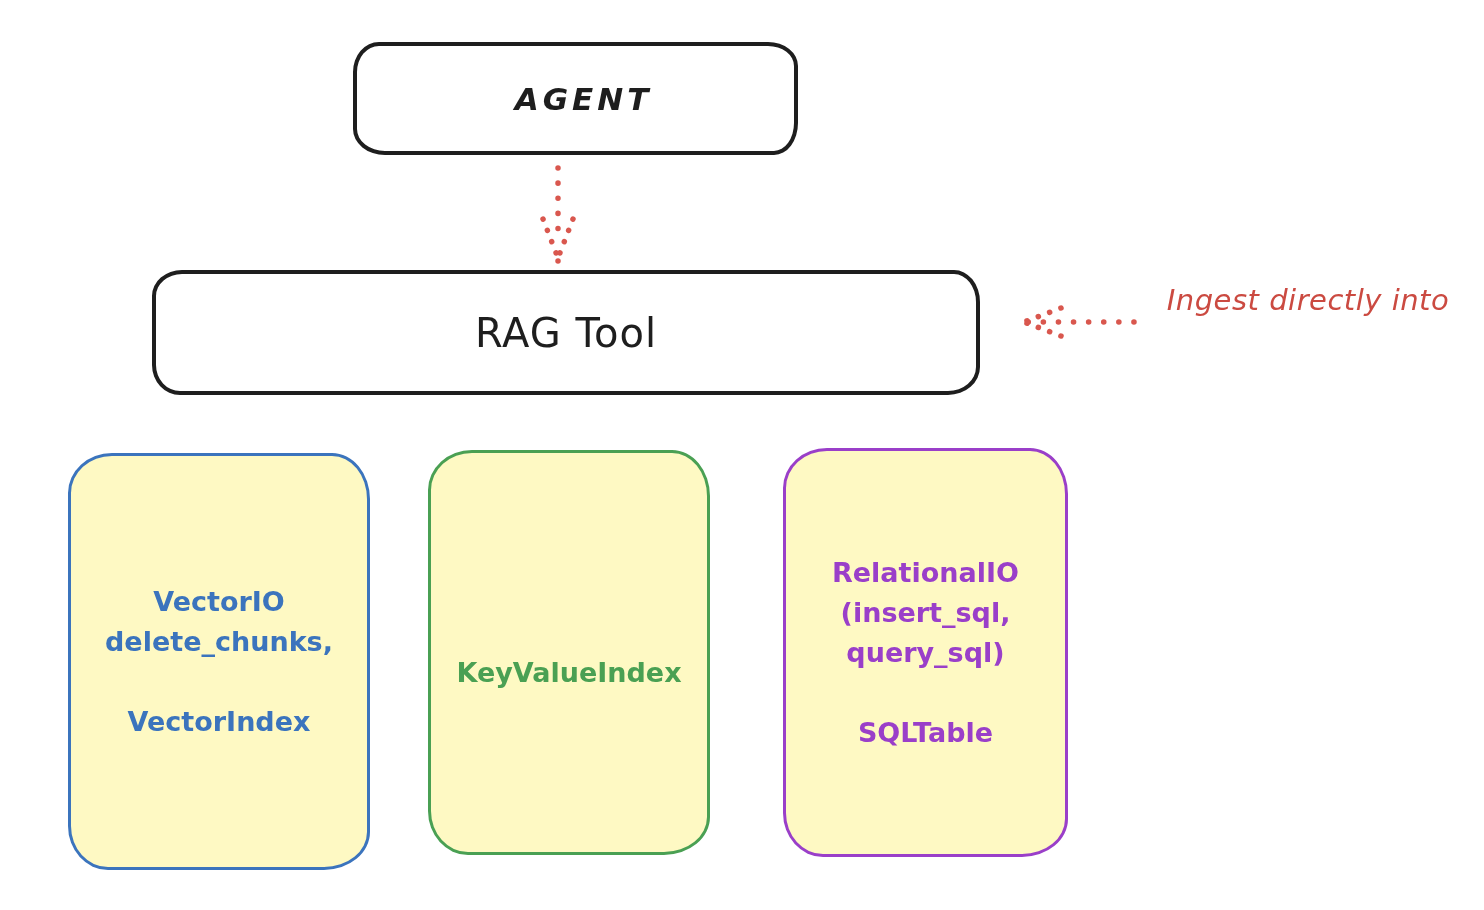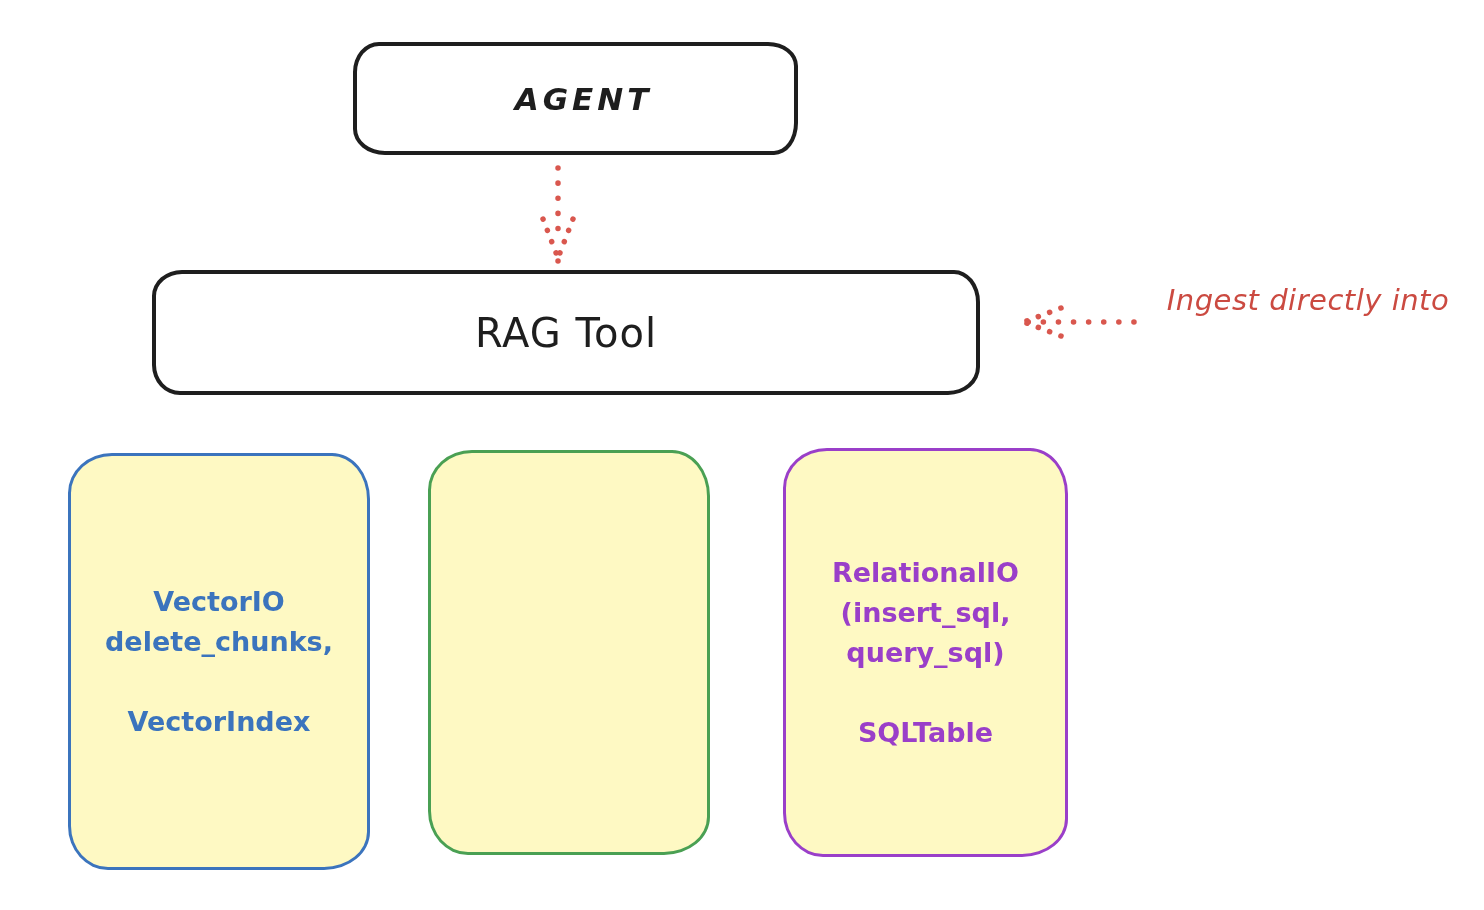--- a/index.html
+++ b/index.html
@@ -130,20 +130,21 @@
 
   <div class="store store-vector">
     <div class="title-block">
       <div>VectorIO</div>
       <div>delete_chunks,</div>
     </div>
     <div class="index-label">VectorIndex</div>
   </div>
 
   <div class="store store-keyvalue">
+    <div class="index-label">KeyValueIndex</div>
   </div>
 
   <div class="store store-relational">
     <div class="title-block">
       <div>RelationalIO</div>
       <div>(insert_sql,</div>
       <div>query_sql)</div>
     </div>
     <div class="index-label">SQLTable</div>
   </div>

